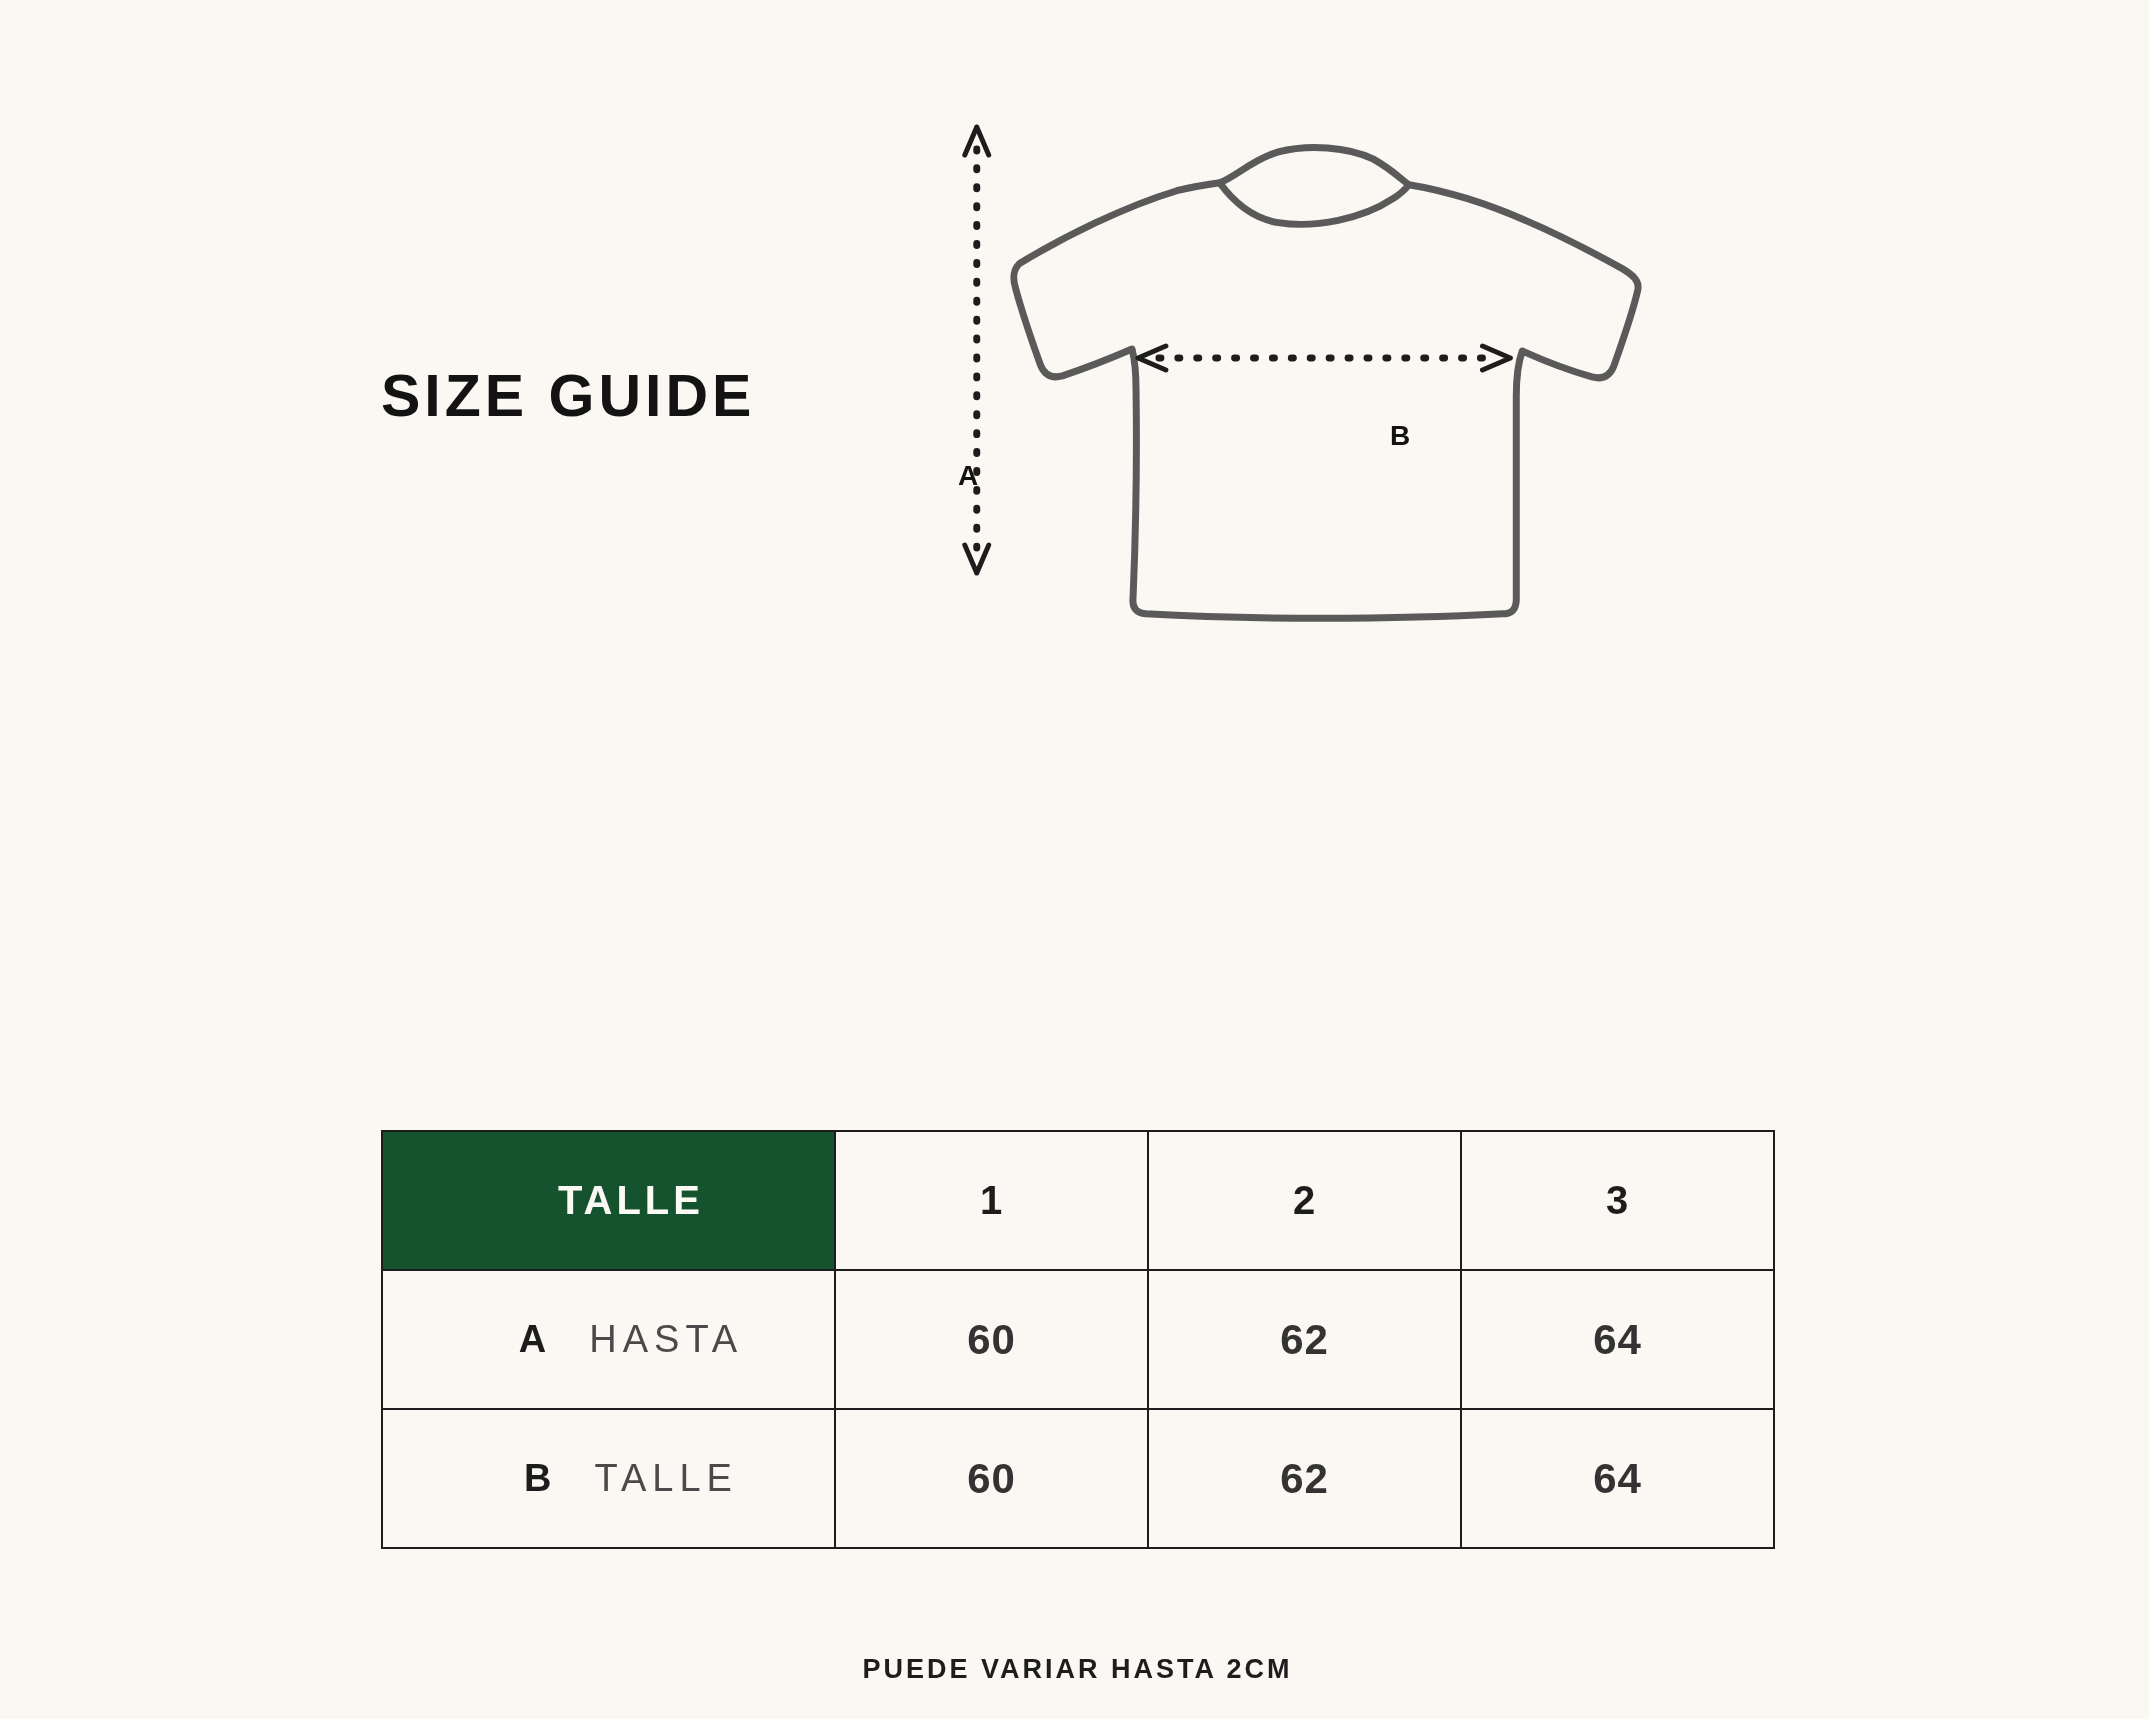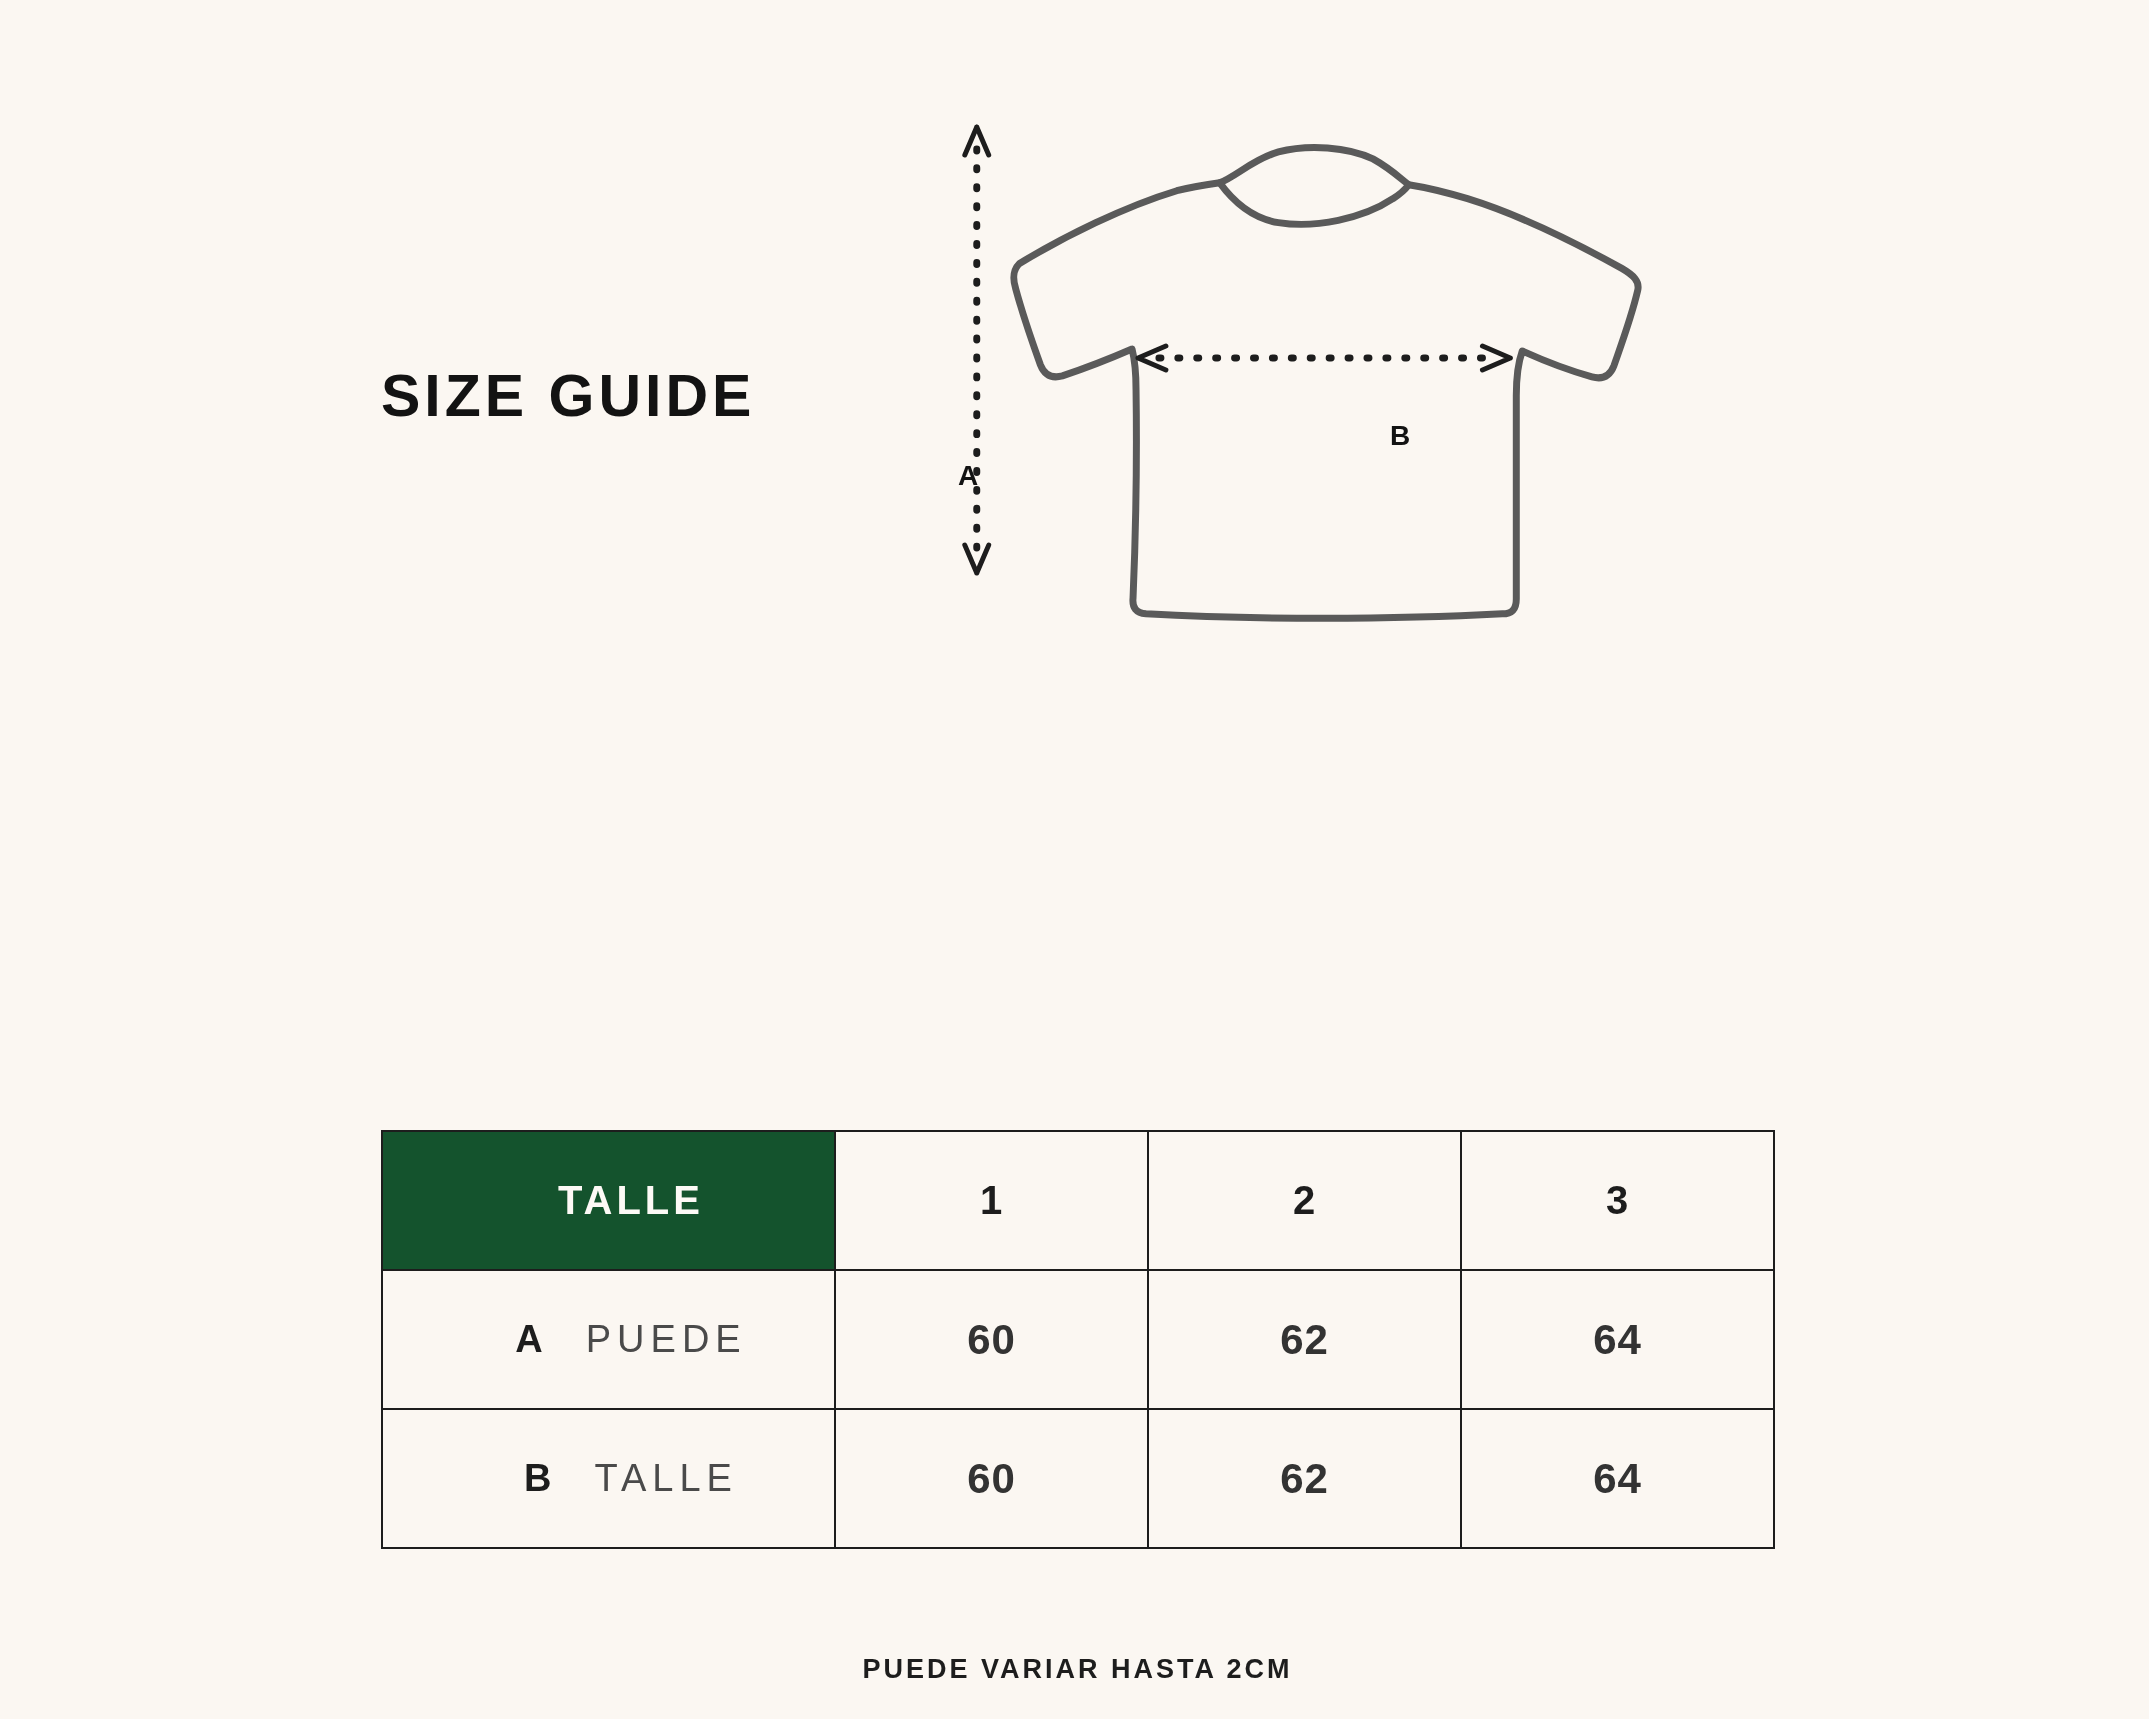--- a/index.html
+++ b/index.html
@@ -216,21 +216,21 @@
       <tr>
         <th class="head-label">TALLE</th>
         <th class="head-val">1</th>
         <th class="head-val">2</th>
         <th class="head-val">3</th>
       </tr>
     </thead>
     <tbody>
       <tr>
         <td class="row-label">
-          <span class="row-key">A</span><span class="row-name">PUEDE</span>
+          <span class="row-key">A</span><span class="row-name">HASTA</span>
         </td>
         <td class="cell-val">60</td>
         <td class="cell-val">62</td>
         <td class="cell-val">64</td>
       </tr>
       <tr>
         <td class="row-label">
           <span class="row-key">B</span><span class="row-name">TALLE</span>
         </td>
         <td class="cell-val">60</td>

